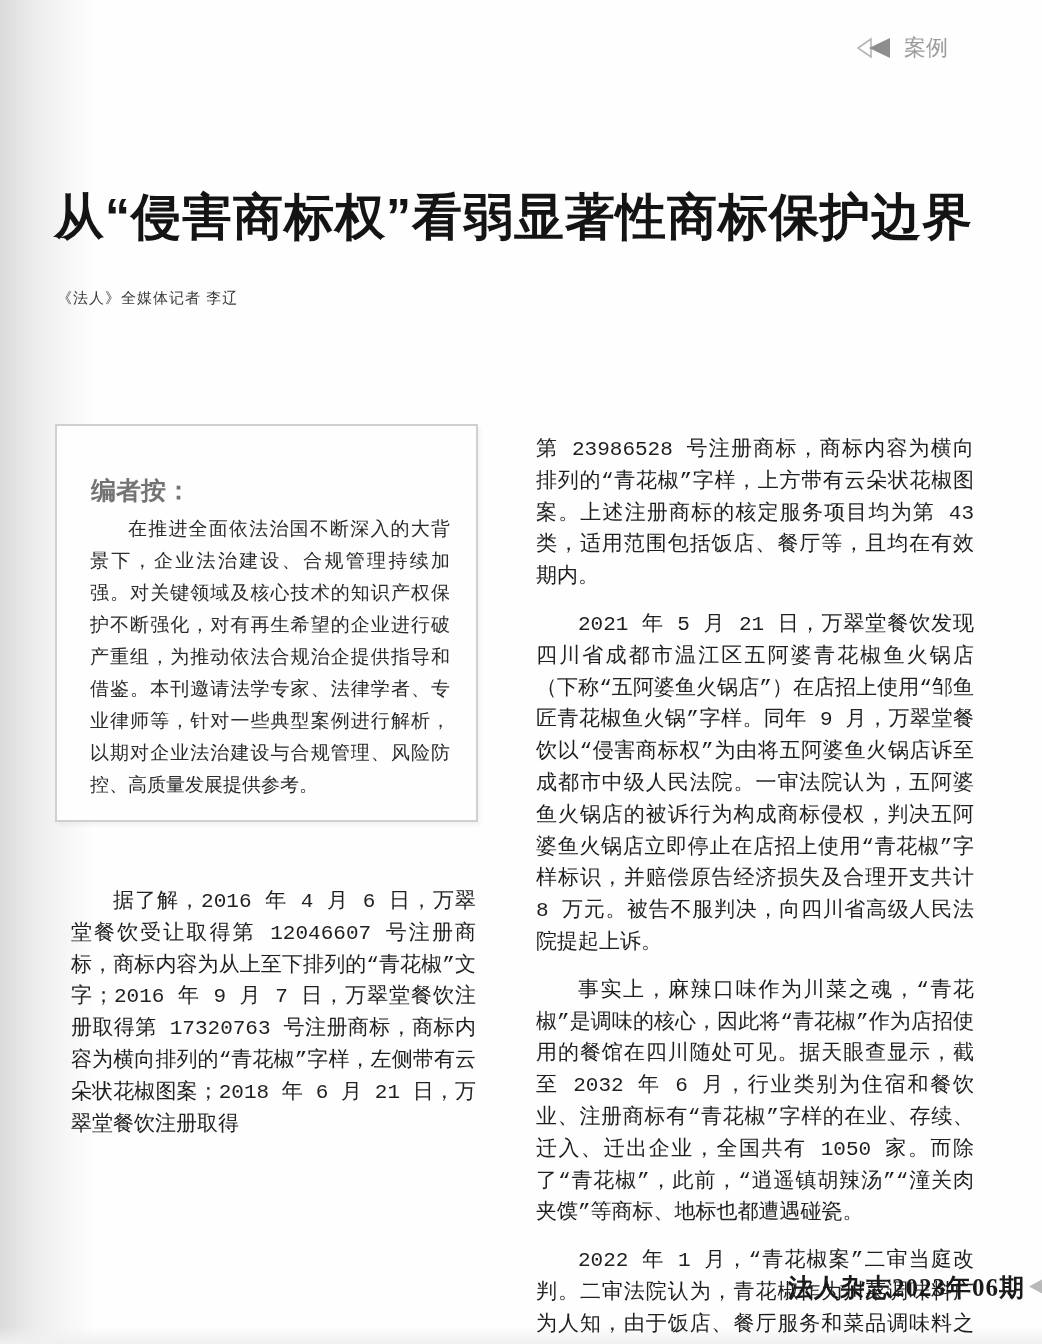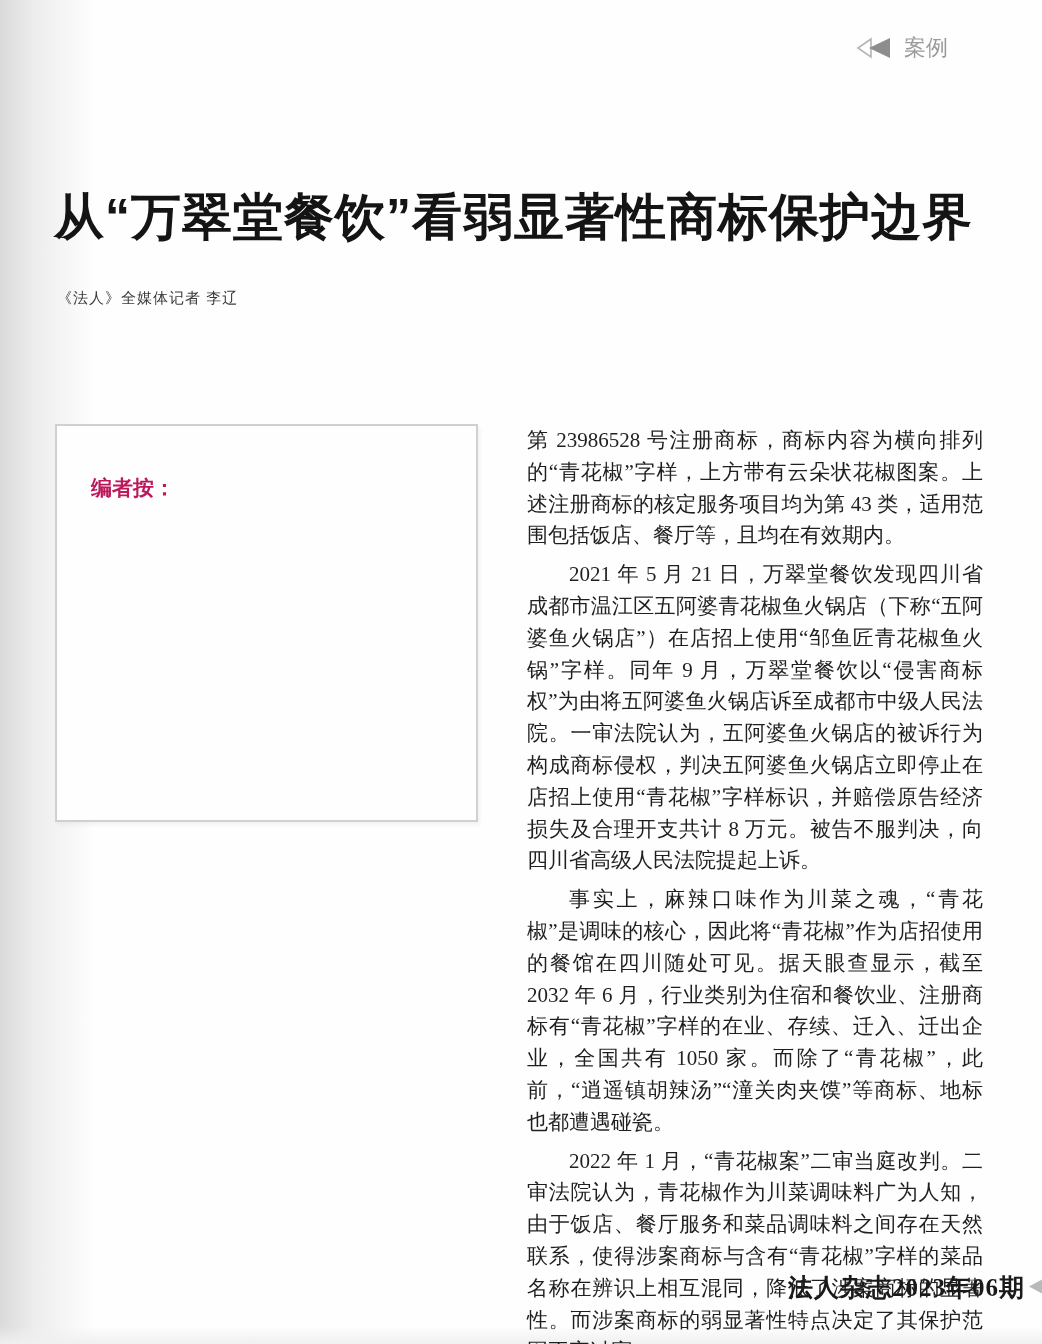--- a/index.html
+++ b/index.html
@@ -30,31 +30,31 @@
     position:absolute;left:57px;top:289px;
     font-family:"Liberation Sans",sans-serif;font-size:15px;color:#3a3a3a;letter-spacing:1px;
   }
   .editor-box{
     position:absolute;left:55px;top:424px;width:423px;height:398px;
     border:2px solid #d0d0d0;box-sizing:border-box;background:#fefefe;
     box-shadow:2px 3px 4px rgba(0,0,0,0.05);
   }
   .editor-heading{
     margin:48px 0 6px 34px;
-    font-family:"Liberation Sans",sans-serif;font-weight:bold;font-size:21px;color:#be185d;
+    font-family:"Liberation Sans",sans-serif;font-weight:bold;font-size:25px;color:#737373;
   }
   .editor-body{
     margin:0 26px 0 33px;font-size:19px;line-height:32px;
     text-align:justify;text-indent:2em;color:#2b2b2b;
   }
   .col{
     position:absolute;font-size:21px;line-height:31.8px;
     text-align:justify;color:#1f1f1f;
   }
-  .col p{margin:7px;text-indent:2em;}
+  .col p{margin:16px;text-indent:2em;font-family:Liberation Mono, monospace;}
   .col p.cont{text-indent:0;}
   .col-left{left:55px;top:870px;width:437px;}
   .col-right{left:520px;top:418px;width:470px;}
   .footer-journal{
     position:absolute;top:1271px;left:788px;
     font-family:"Liberation Serif",serif;font-weight:bold;font-size:25px;color:#1a1a1a;
     letter-spacing:1px;white-space:nowrap;
   }
   .page-tab{
     position:absolute;left:1029px;top:1258px;width:53px;height:57px;
@@ -75,29 +75,31 @@
   <div class="header">
     <span style="display:flex;align-items:center;">
       <svg width="38" height="24" viewBox="0 0 38 24">
         <polygon points="16,3 3,12 16,21" fill="none" stroke="#b4b4b4" stroke-width="1.6"></polygon>
         <polygon points="35,2 14,12 35,22" fill="#8d8d8d"></polygon>
       </svg>
     </span>
     <span>案例</span>
   </div>
 
-  <div class="title">从“万翠堂餐饮”看弱显著性商标保护边界</div>
+  <div class="title">从“侵害商标权”看弱显著性商标保护边界</div>
 
   <div class="byline">《法人》全媒体记者 李辽</div>
 
   <div class="editor-box">
     <div class="editor-heading">编者按：</div>
+    <div class="editor-body">在推进全面依法治国不断深入的大背景下，企业法治建设、合规管理持续加强。对关键领域及核心技术的知识产权保护不断强化，对有再生希望的企业进行破产重组，为推动依法合规治企提供指导和借鉴。本刊邀请法学专家、法律学者、专业律师等，针对一些典型案例进行解析，以期对企业法治建设与合规管理、风险防控、高质量发展提供参考。</div>
   </div>
 
   <div class="col col-left">
+    <p>据了解，2016 年 4 月 6 日，万翠堂餐饮受让取得第 12046607 号注册商标，商标内容为从上至下排列的“青花椒”文字；2016 年 9 月 7 日，万翠堂餐饮注册取得第 17320763 号注册商标，商标内容为横向排列的“青花椒”字样，左侧带有云朵状花椒图案；2018 年 6 月 21 日，万翠堂餐饮注册取得</p>
   </div>
 
   <div class="col col-right">
     <p class="cont">第 23986528 号注册商标，商标内容为横向排列的“青花椒”字样，上方带有云朵状花椒图案。上述注册商标的核定服务项目均为第 43 类，适用范围包括饭店、餐厅等，且均在有效期内。</p>
     <p>2021 年 5 月 21 日，万翠堂餐饮发现四川省成都市温江区五阿婆青花椒鱼火锅店（下称“五阿婆鱼火锅店”）在店招上使用“邹鱼匠青花椒鱼火锅”字样。同年 9 月，万翠堂餐饮以“侵害商标权”为由将五阿婆鱼火锅店诉至成都市中级人民法院。一审法院认为，五阿婆鱼火锅店的被诉行为构成商标侵权，判决五阿婆鱼火锅店立即停止在店招上使用“青花椒”字样标识，并赔偿原告经济损失及合理开支共计 8 万元。被告不服判决，向四川省高级人民法院提起上诉。</p>
     <p>事实上，麻辣口味作为川菜之魂，“青花椒”是调味的核心，因此将“青花椒”作为店招使用的餐馆在四川随处可见。据天眼查显示，截至 2032 年 6 月，行业类别为住宿和餐饮业、注册商标有“青花椒”字样的在业、存续、迁入、迁出企业，全国共有 1050 家。而除了“青花椒”，此前，“逍遥镇胡辣汤”“潼关肉夹馍”等商标、地标也都遭遇碰瓷。</p>
     <p>2022 年 1 月，“青花椒案”二审当庭改判。二审法院认为，青花椒作为川菜调味料广为人知，由于饭店、餐厅服务和菜品调味料之间存在天然联系，使得涉案商标与含有“青花椒”字样的菜品名称在辨识上相互混同，降低了涉案商标的显著性。而涉案商标的弱显著性特点决定了其保护范围不宜过宽，</p>
   </div>
 
   <div class="footer-journal">法人杂志2023年06期</div>

